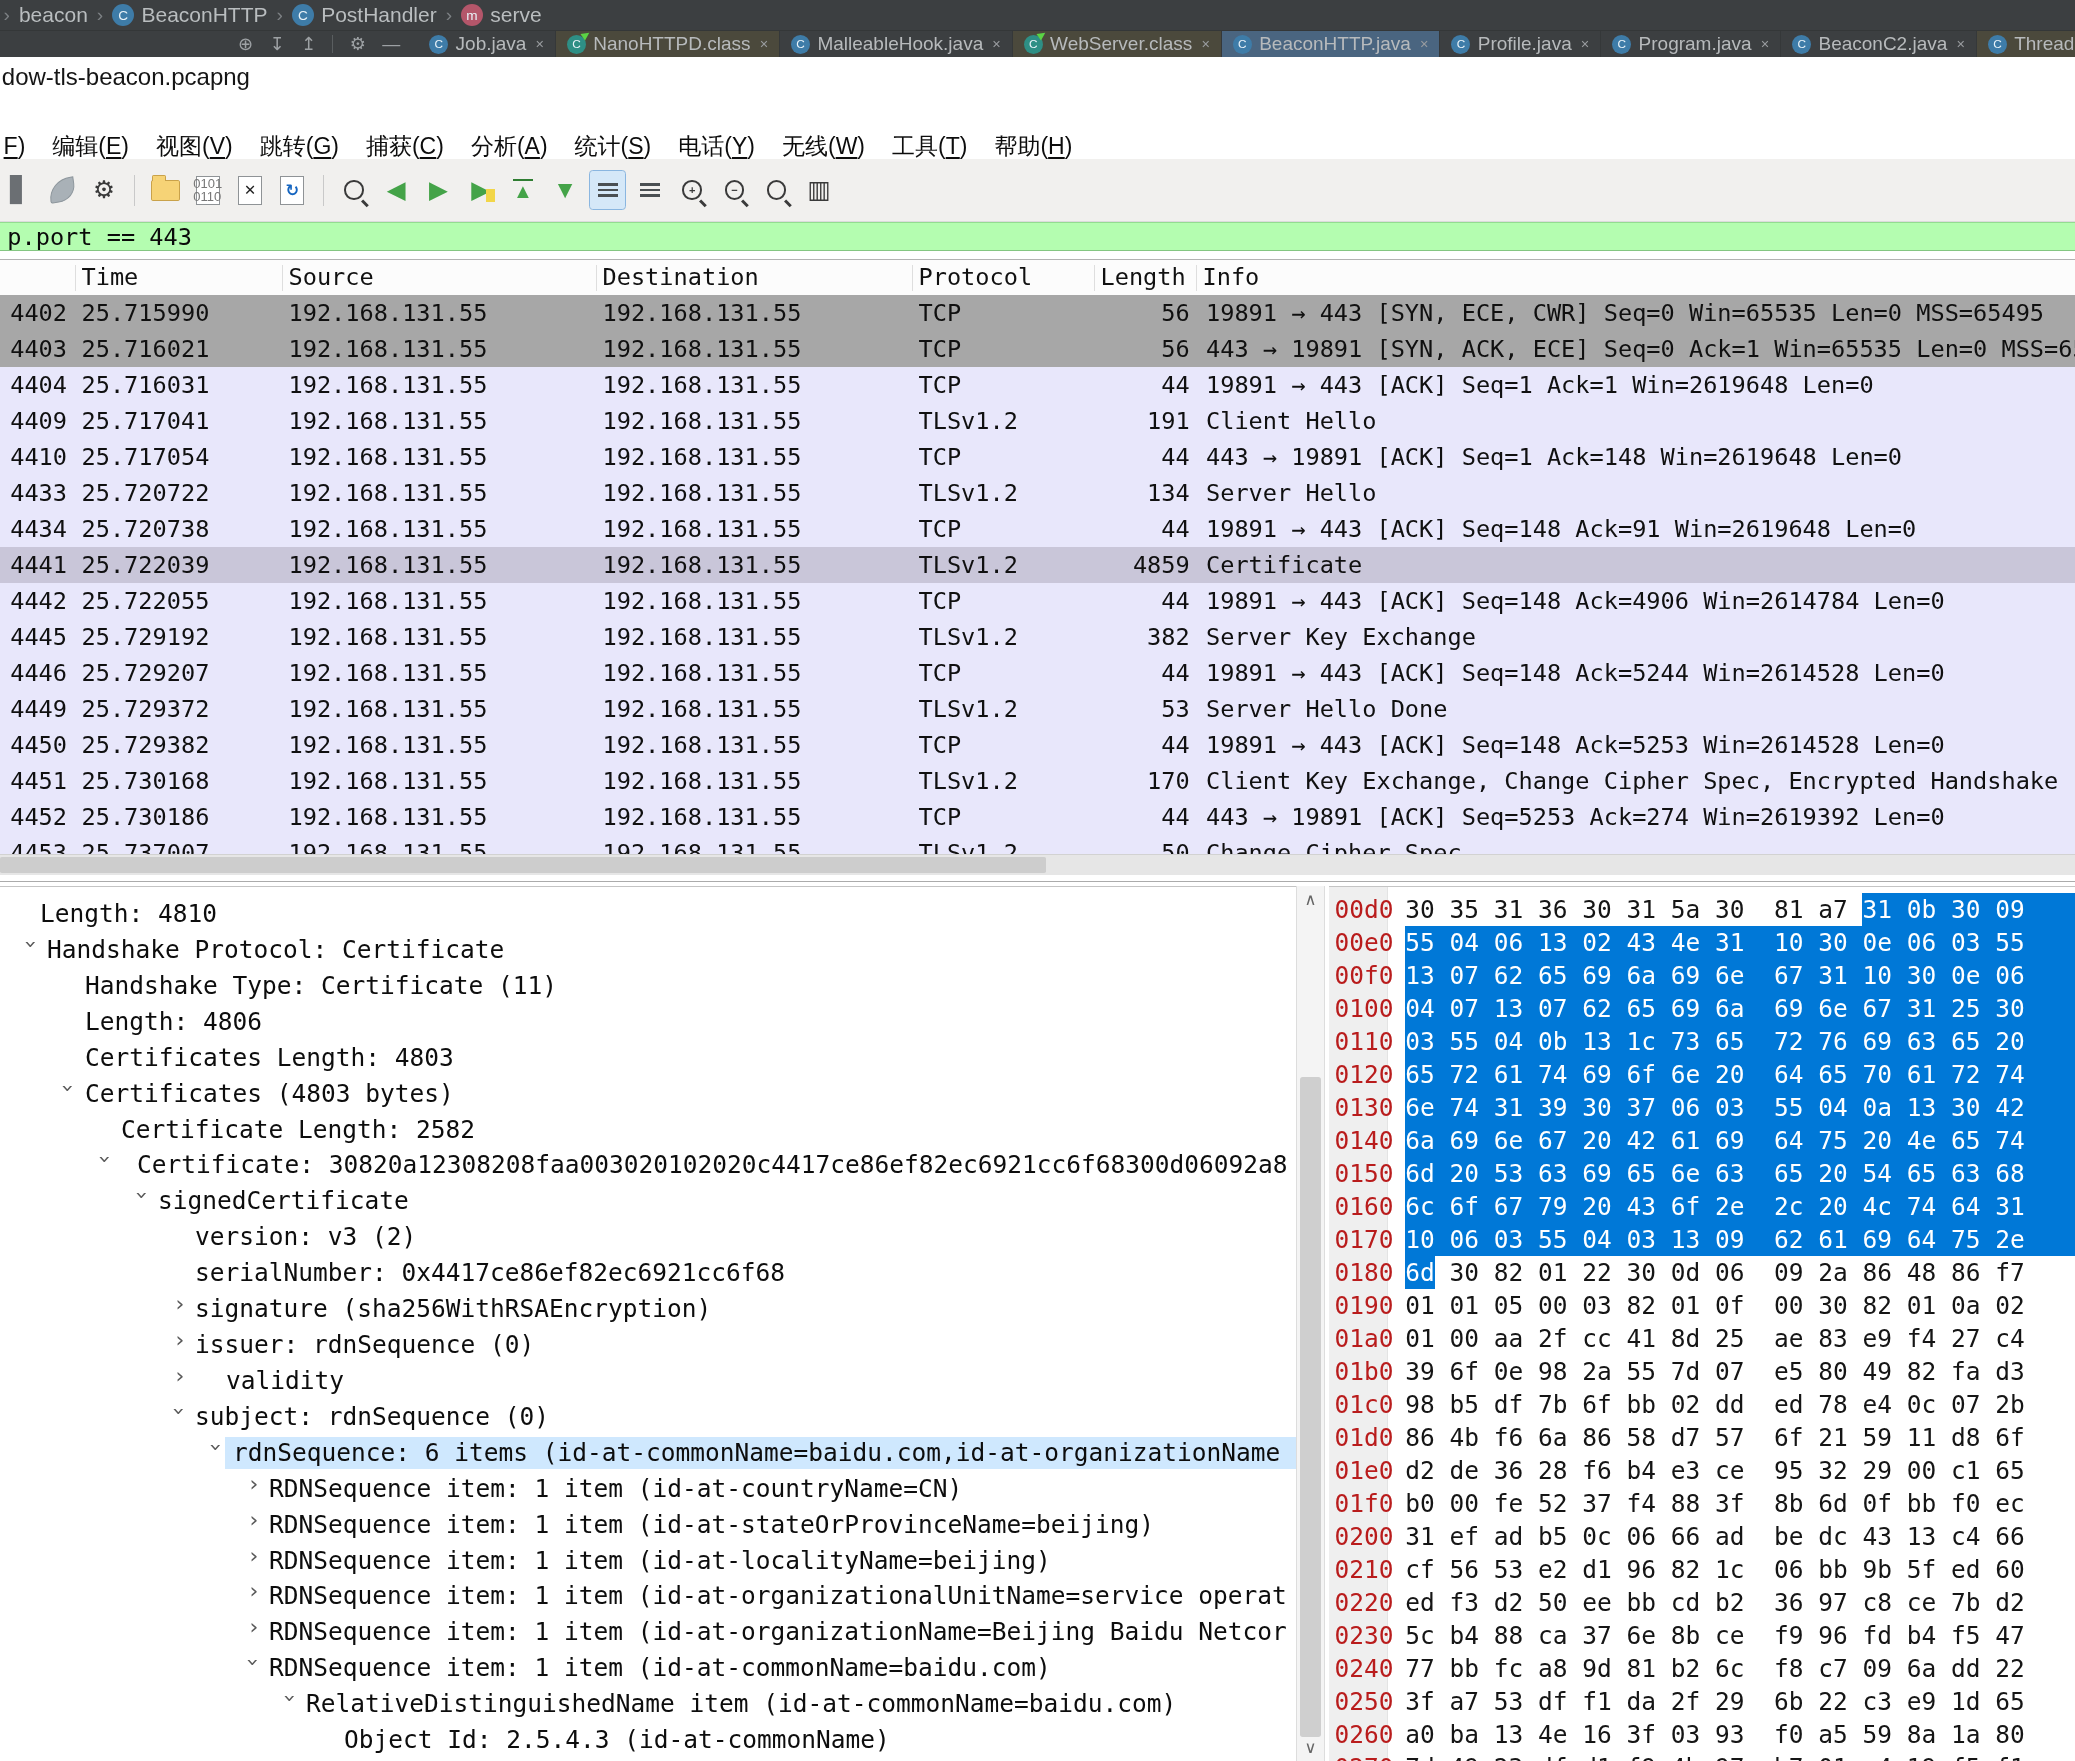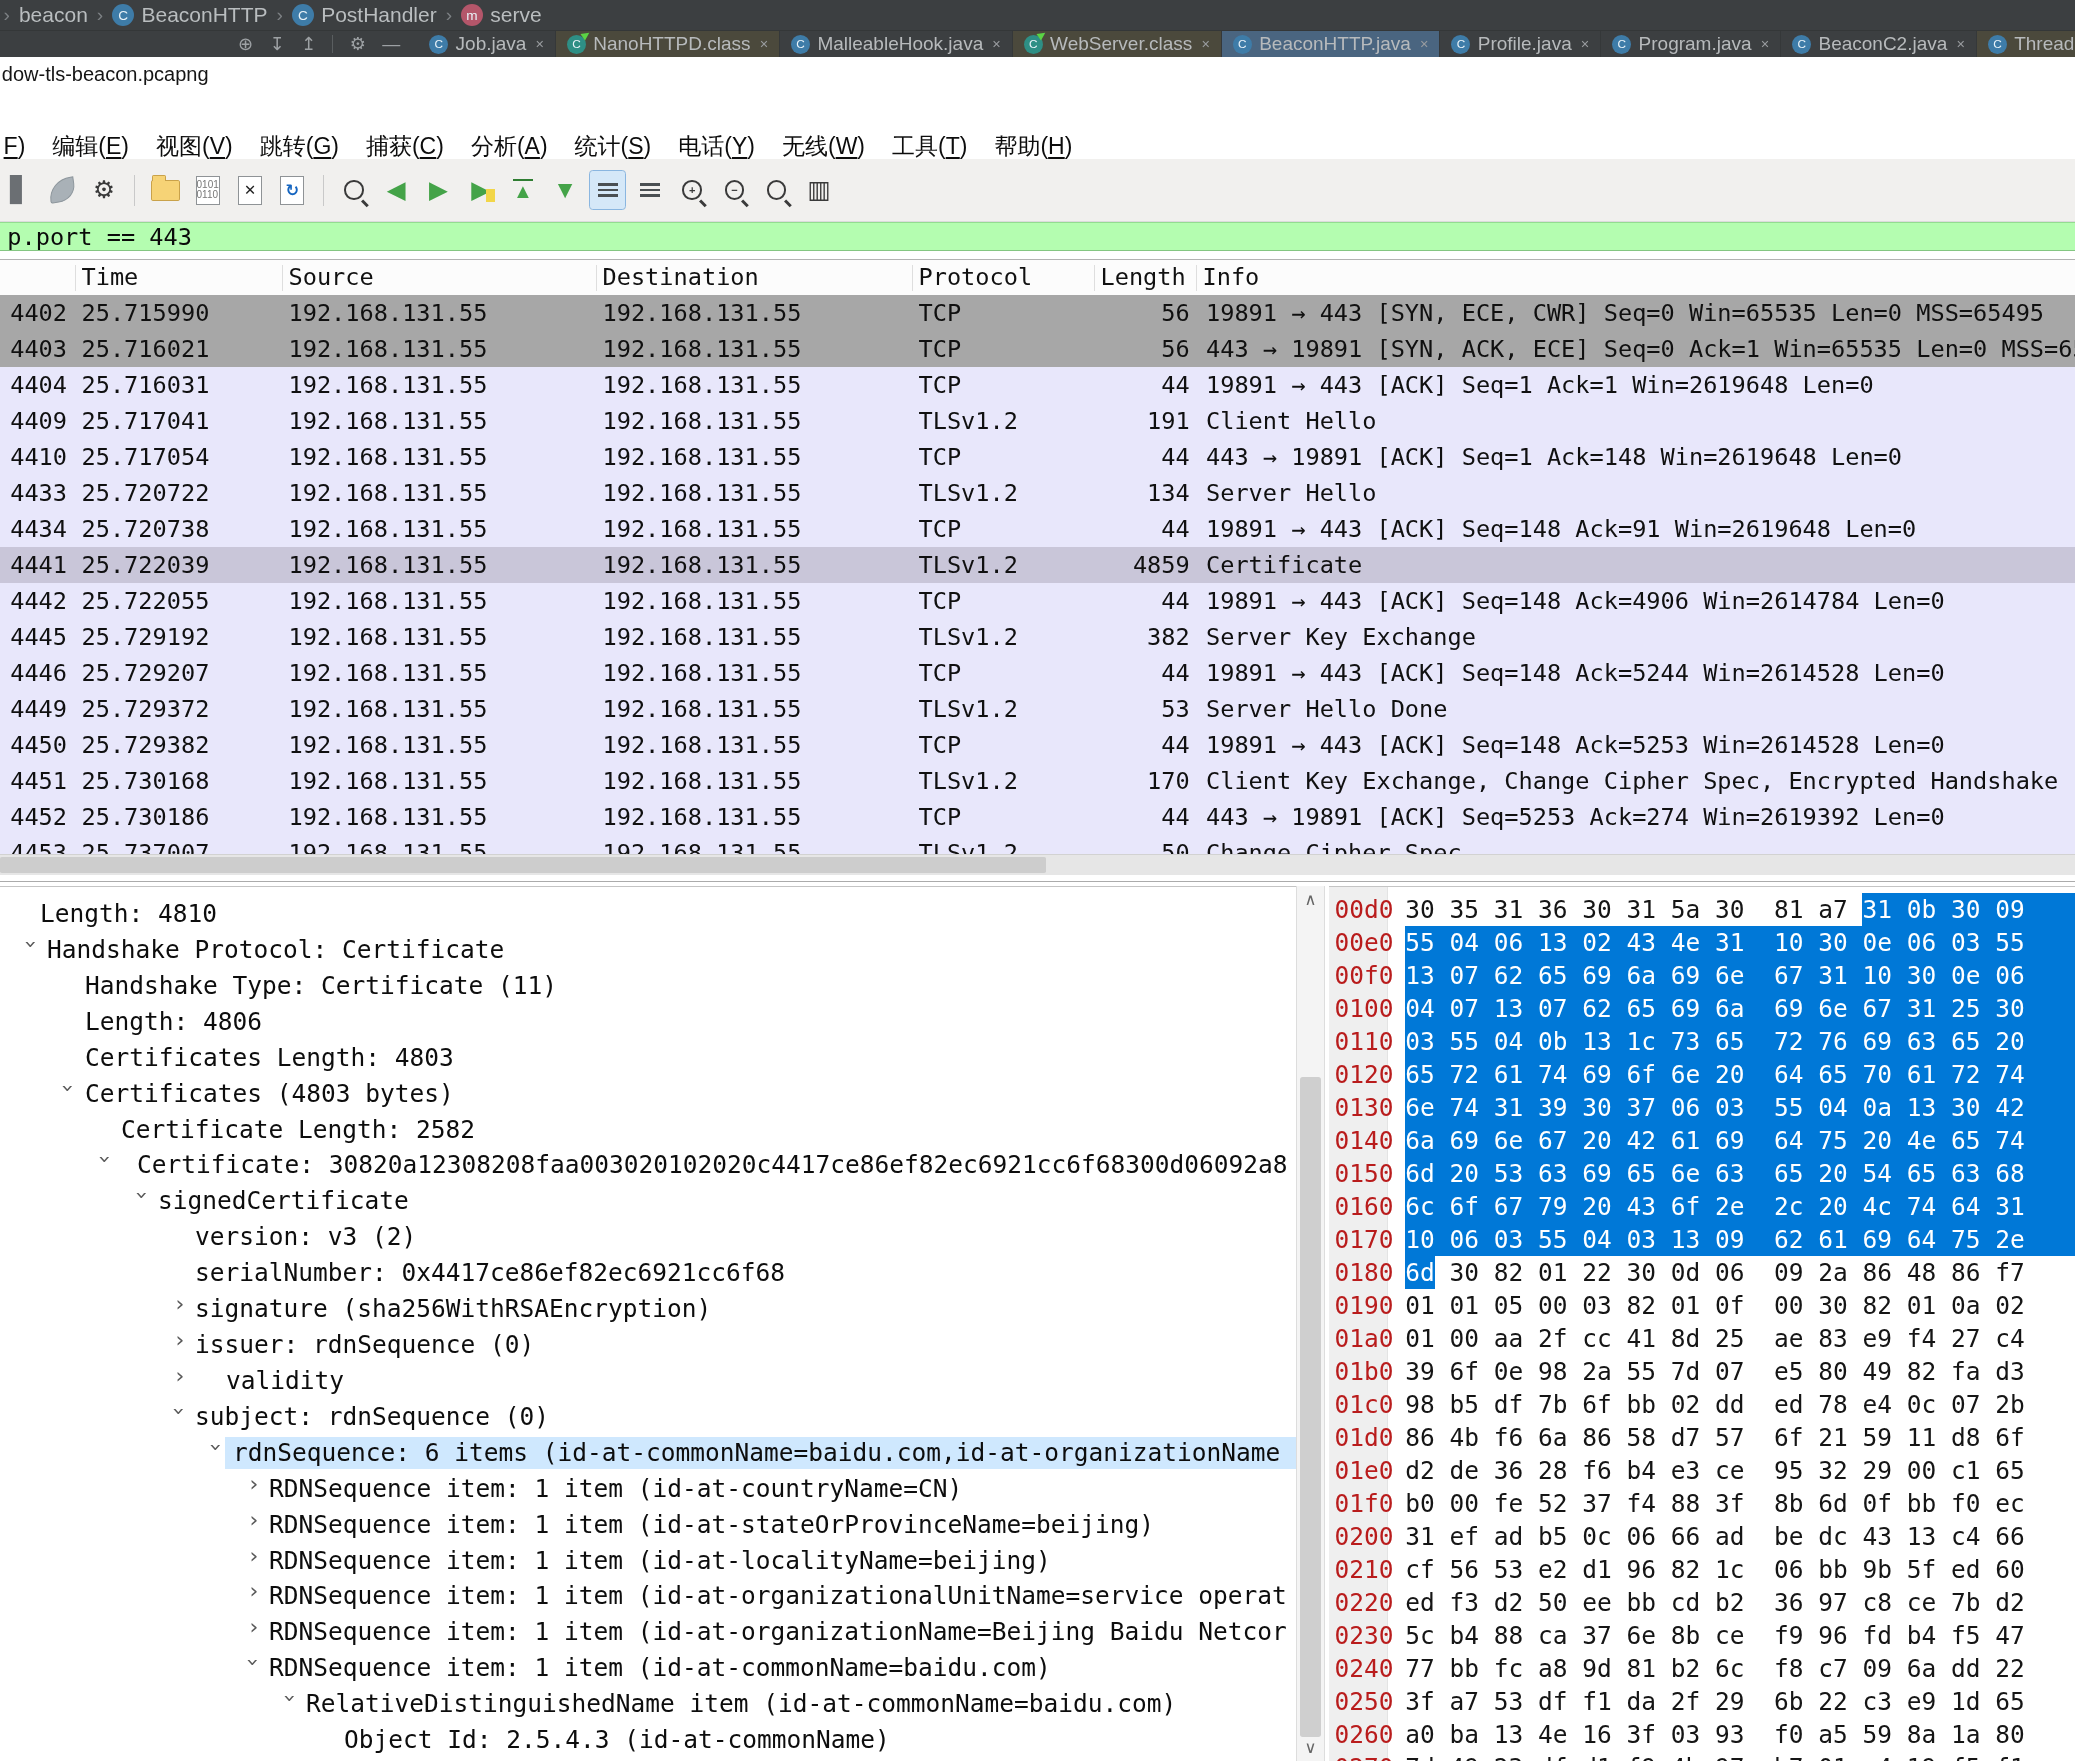--- a/index.html
+++ b/index.html
@@ -25,36 +25,36 @@
   .tab.selected{background:#4a6580}
   .tci{width:19px;height:19px;border-radius:50%;background:#3e7ca8;color:#eaf4fa;font-size:11.8px;
        display:flex;align-items:center;justify-content:center;position:relative;flex:none}
   .tci.cls{background:#2e8f85}
   .tci.cls::after{content:"";position:absolute;right:-3.6px;top:-3.6px;width:0;height:0;
        border-top:4.5px solid transparent;border-bottom:4.5px solid transparent;border-left:8.2px solid #5bd345;
        transform:rotate(-35deg)}
   .tclose{color:#9a9da0;font-size:14.5px;margin-left:1.8px}
   
   #ws{position:absolute;top:57px;left:0;right:0;bottom:0;background:#fff;color:#111}
-  .wtitle{position:absolute;top:5.5px;left:1.8px;font-size:20px;color:#151515}
+  .wtitle{position:absolute;top:5.5px;left:1.8px;font-size:24px;color:#151515}
   .menubar{position:absolute;top:71px;left:0;height:36px;display:flex;gap:27px;padding-left:3.6px;
            font-size:23px;color:#0d0d0d;align-items:center}
   .menu-item u{text-underline-offset:2.7px}
   .toolbar{position:absolute;top:102px;left:0;right:0;height:62px;background:#f1f0ee;
            border-bottom:0.9px solid #dcdcdc;display:flex;align-items:center;gap:7.3px;padding-left:1.8px}
   .tbtn{width:35px;height:38px;display:flex;align-items:center;justify-content:center;flex:none;position:relative}
   .tbtn.active{background:#d5e8f8;outline:0.9px solid #8ab6e0;border-radius:2.7px}
   .tsep{width:0.9px;height:31px;background:#c9c9c9;margin:0 5.5px;flex:none}
   .tglyph{font-size:24.5px;line-height:1}
   .csfolder{width:27px;height:19px;background:#f6d376;border:0.9px solid #c9a24a;border-radius:1.8px;position:relative}
   .csfolder::before{content:"";position:absolute;top:-5.5px;left:0;width:11.8px;height:4.5px;background:#f6d376;
                     border:0.9px solid #c9a24a;border-bottom:none;border-radius:1.8px 1.8px 0 0}
   .csfile{width:22px;height:27px;background:#fff;border:0.9px solid #8f9396;display:flex;align-items:center;
           justify-content:center;font-size:13.6px;color:#2d2d2d}
-  .csfile .bits{font-size:10px;letter-spacing:0;color:#777;line-height:1}
+  .csfile .bits{font-size:13px;letter-spacing:0;color:#777;line-height:1}
   .csfile .rel{color:#1565c0;font-weight:bold;font-size:16.4px}
   .csfile .clx{color:#222;font-weight:bold;font-size:14.5px}
   .csmag{width:15.5px;height:15.5px;border:2.7px solid #3a3a3a;border-radius:50%;position:relative;
          display:flex;align-items:center;justify-content:center;font-size:11px;font-weight:bold;color:#3a3a3a}
   .csmag::after{content:"";position:absolute;right:-7.3px;bottom:-7.3px;width:8.2px;height:2.7px;background:#3a3a3a;
                 transform:rotate(45deg)}
   .cstop{border-top:2.7px solid #2f7d32;color:#44a348;font-size:20px;line-height:1;padding-top:0.9px}
   .cslines{display:flex;flex-direction:column;gap:2.7px}
   .cslines i{display:block;width:20px;height:2.7px;background:#4a4f52}
   .gotobar{position:absolute;right:3.6px;bottom:7.3px;width:9px;height:12.7px;background:#f2d648}

